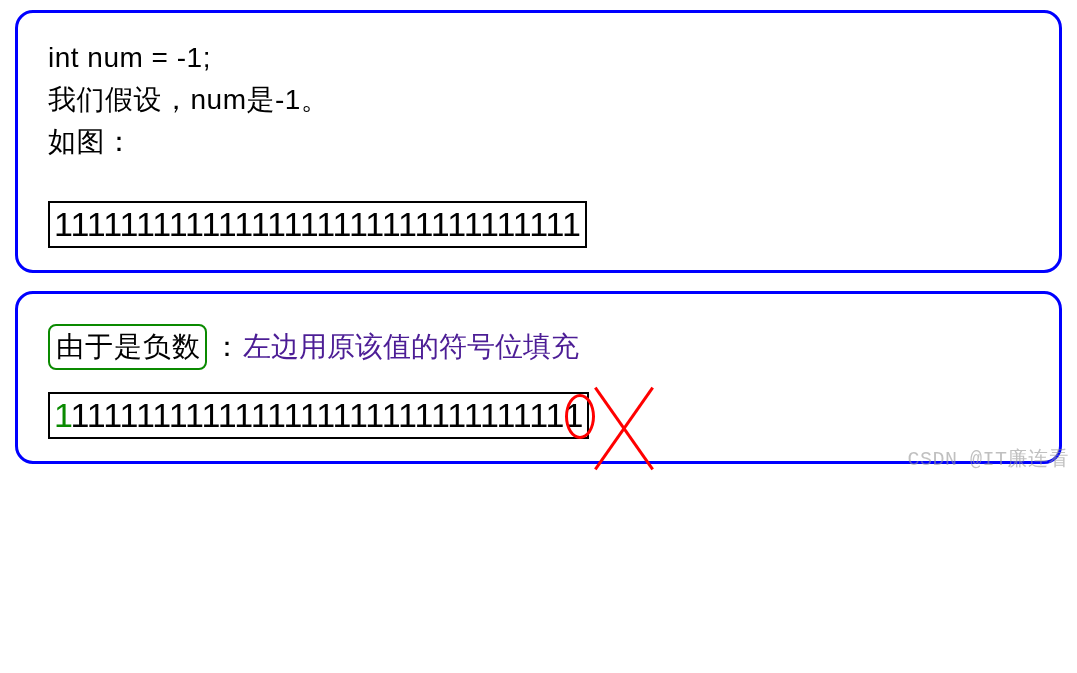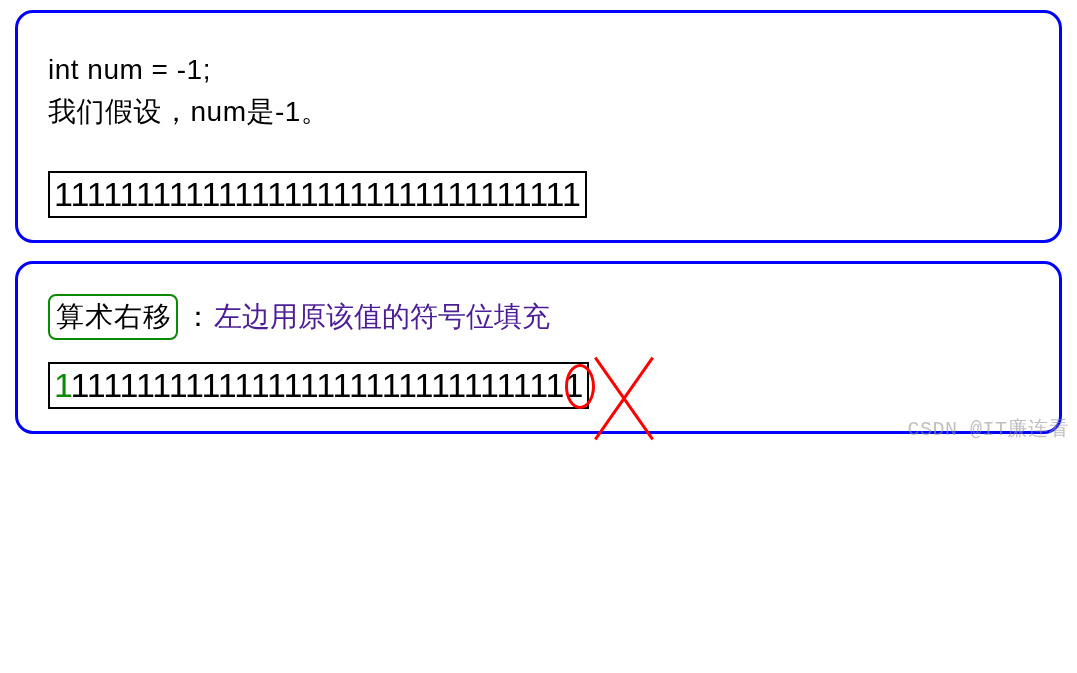--- a/index.html
+++ b/index.html
@@ -10,21 +10,21 @@
     body {
       background: #ffffff;
       font-family: "Microsoft YaHei", "SimSun", Arial, sans-serif;
       width: 1077px;
       padding: 10px 15px;
       position: relative;
     }
     .panel {
       border: 3px solid #0000ff;
       border-radius: 18px;
-      padding: 36px 30px 22px 30px;
+      padding: 24px 30px 22px 30px;
       margin-bottom: 18px;
       background: #ffffff;
     }
     .panel-2 {
       border: 3px solid #0000ff;
       border-radius: 18px;
       padding: 30px 30px 22px 30px;
       background: #ffffff;
       position: relative;
     }
@@ -132,26 +132,27 @@
       position: relative;
       display: inline-block;
     }
   </style>
 </head>
 <body>
 
 <div class="panel">
   <div class="text-line">int num = -1;</div>
   <div class="text-line">我们假设，num是-1。</div>
+  <div class="text-line">如图：</div>
   <div class="binary-box">11111111111111111111111111111111</div>
 </div>
 
 <div class="panel-2">
   <div class="heading-line">
-    <span class="heading-label">算术右移</span><span class="colon-sep">：</span><span class="red-text">左边用原该值的符号位填充</span>
+    <span class="heading-label">由于是负数</span><span class="colon-sep">：</span><span class="red-text">左边用原该值的符号位填充</span>
   </div>
   <span class="cross-wrapper">
     <span class="binary-box2"><span class="first-one">1</span><span>111111111111111111111111111111</span><span class="last-one-circle"><span>1</span><span class="circle-overlay"></span></span></span>
     <span class="cross" style="right:-70px; top:12px;">
       <span class="cross-line1"></span>
       <span class="cross-line2"></span>
     </span>
   </span>
 </div>
 

